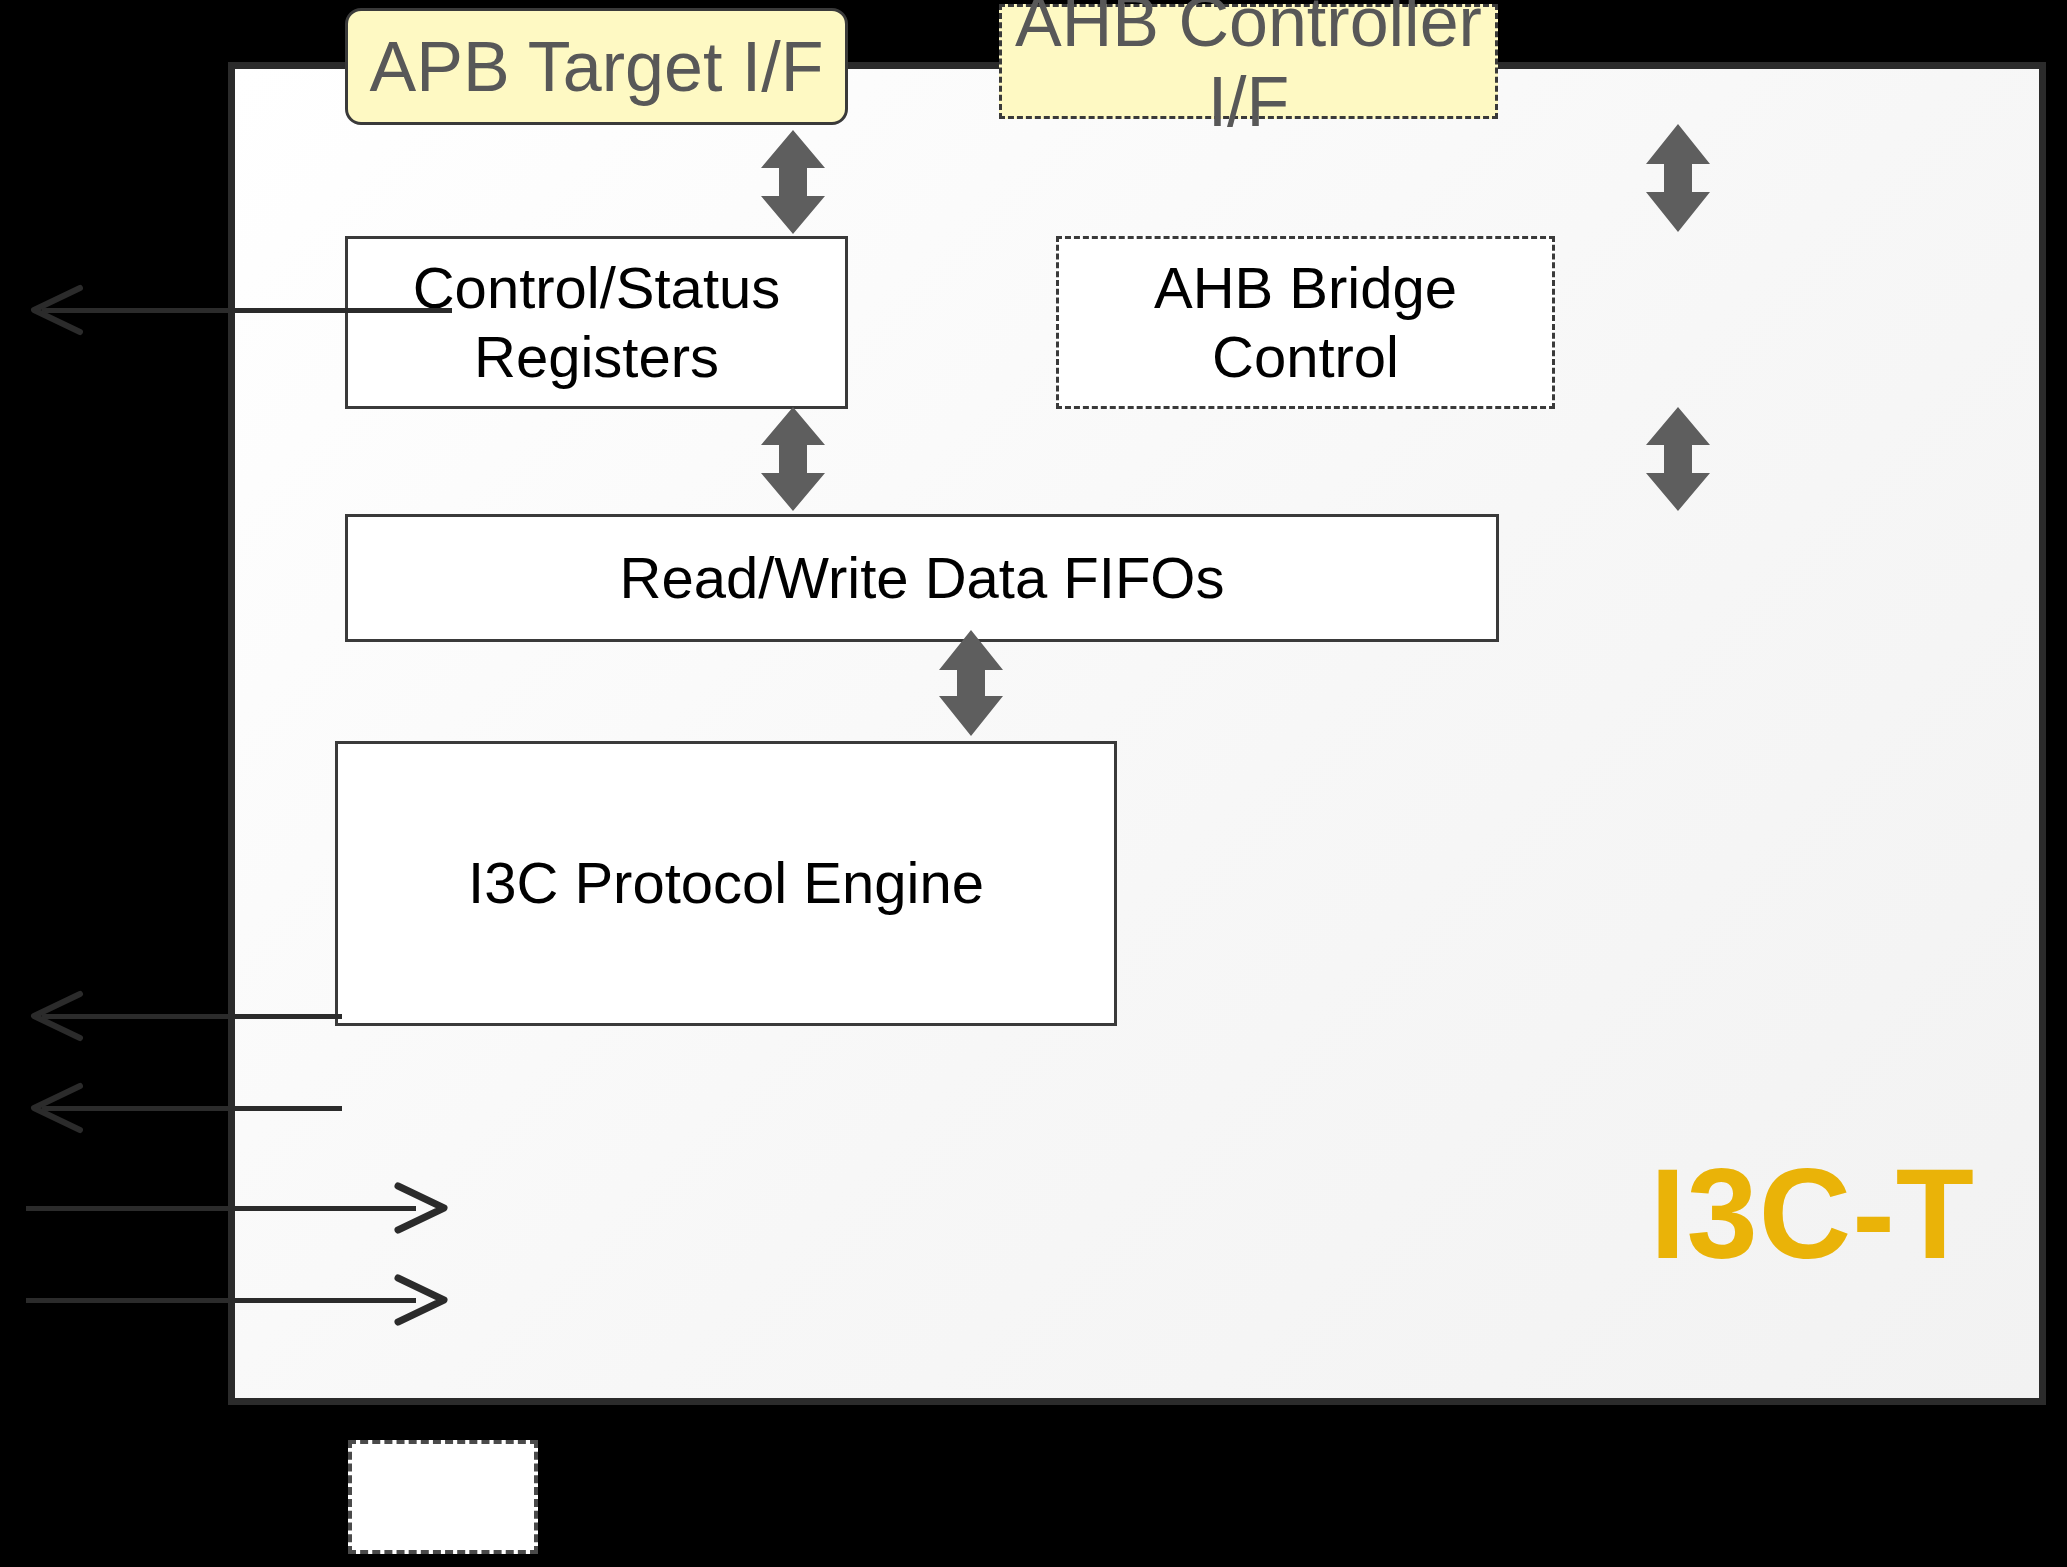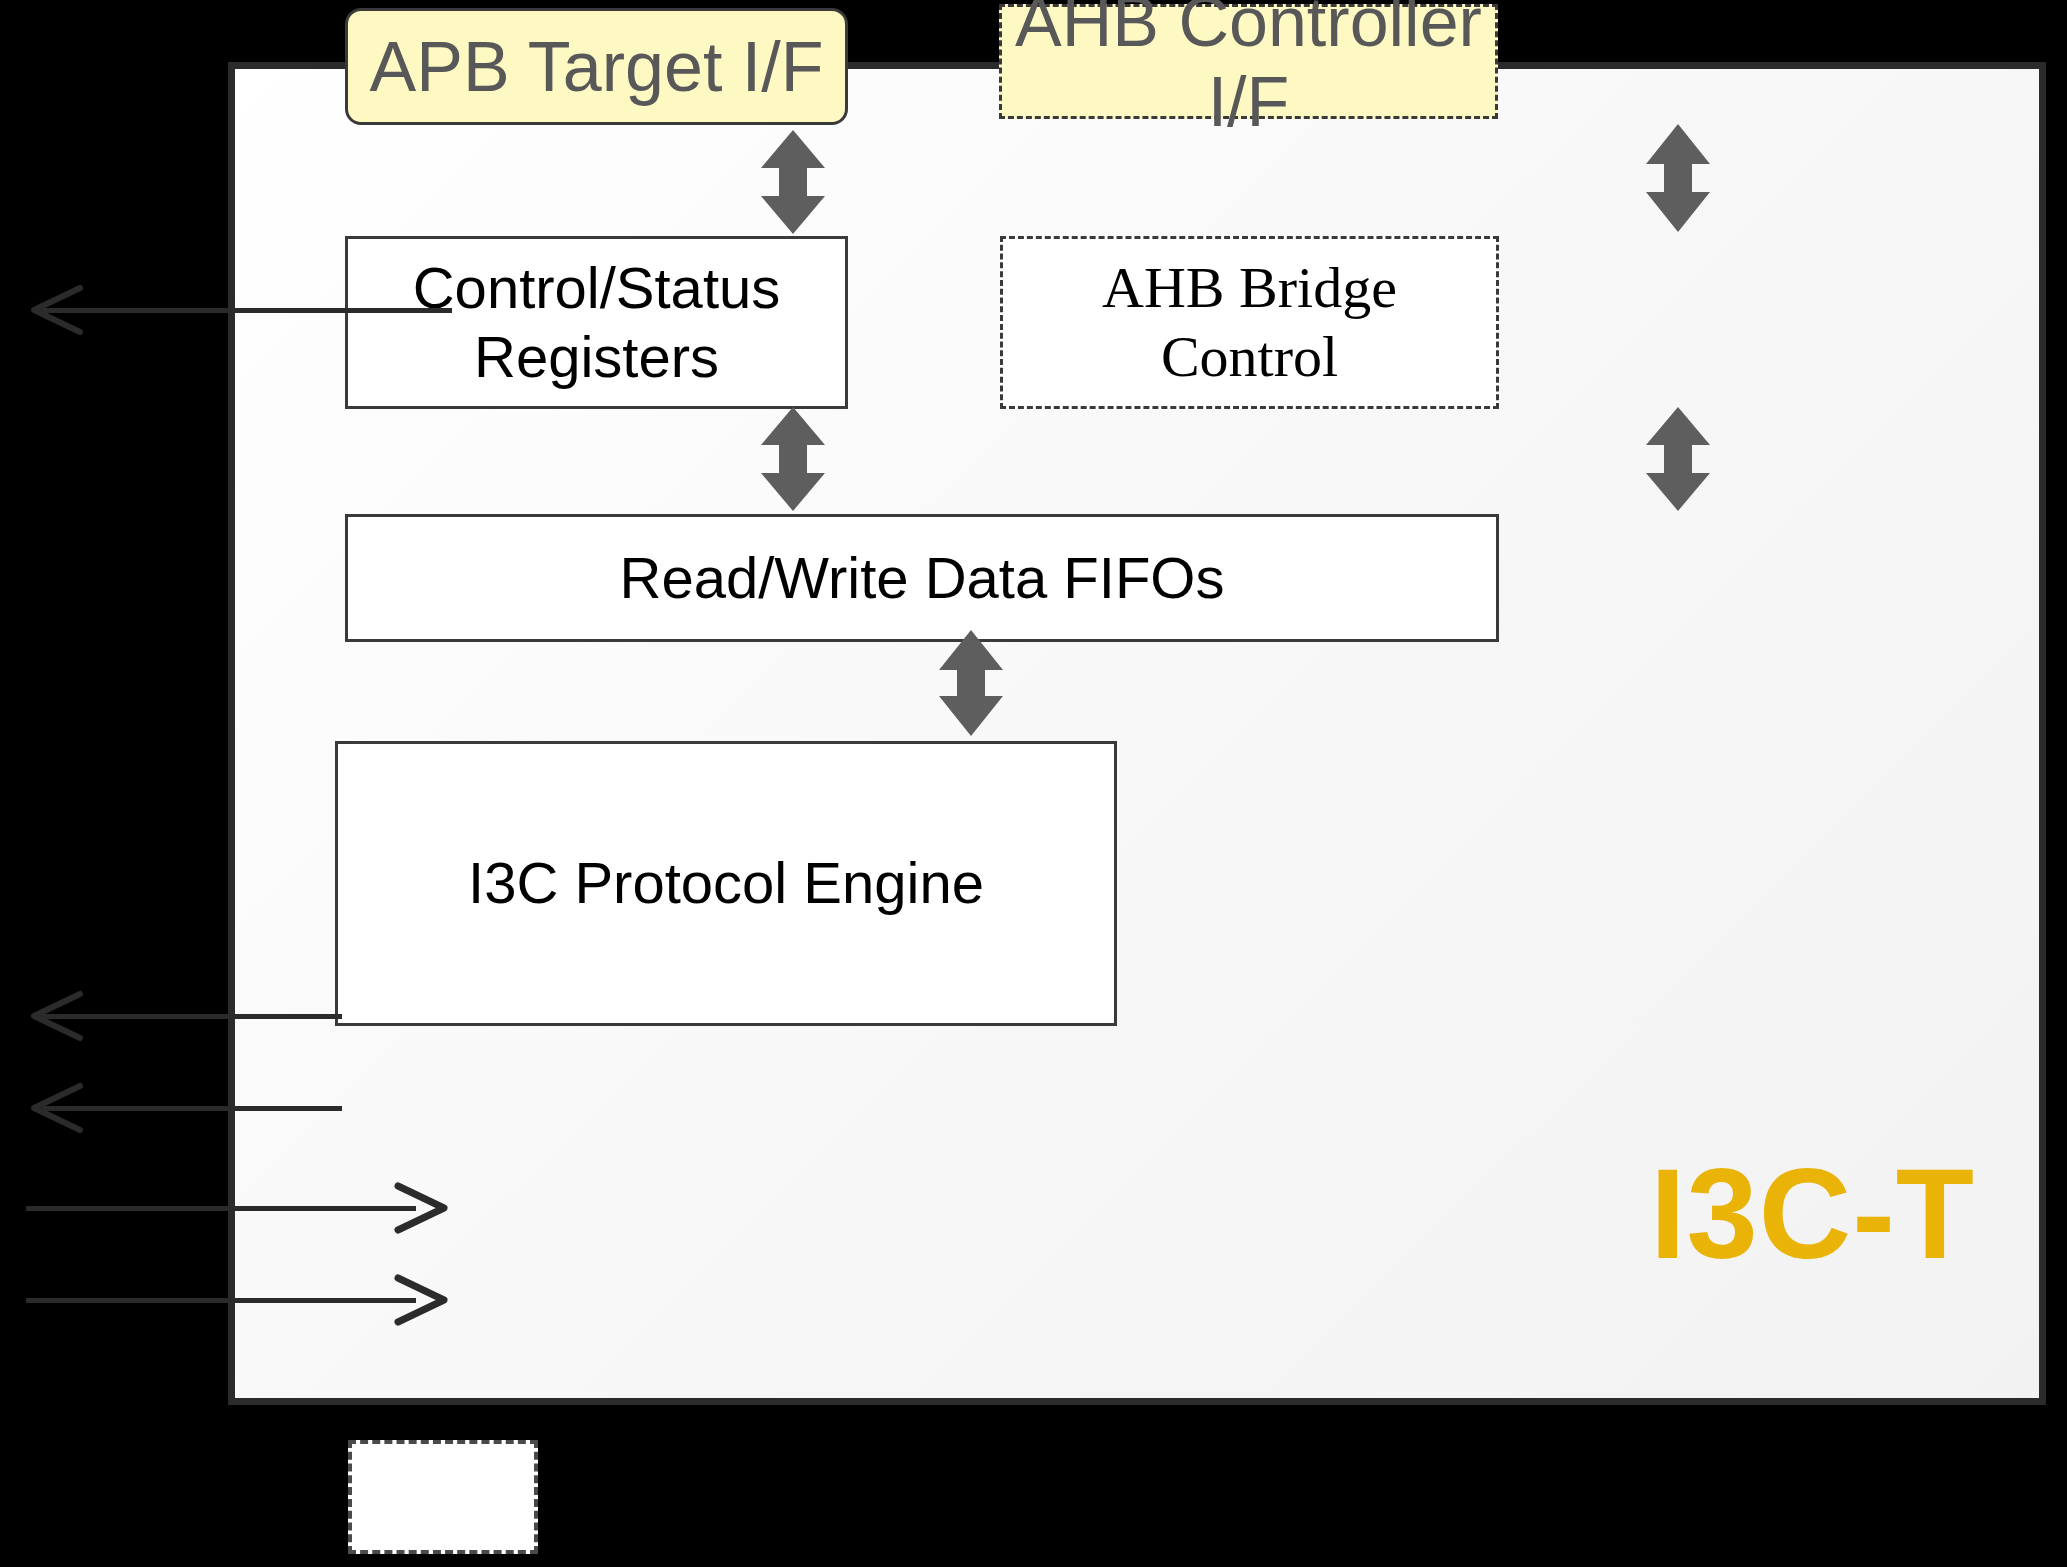--- a/index.html
+++ b/index.html
@@ -69,21 +69,21 @@
     border-radius: 16px;
   }
   .iface.dashed {
     border: 3px dashed #3a3a3a;
   }
 
   
   #apb-iface        { left: 345px;  top: 8px;    width: 503px;  height: 117px; }
   #ahb-iface        { left: 999px;  top: 4px;    width: 499px * 1; width: 499px; height: 115px; }
   #csr-block        { left: 345px;  top: 230px;  width: 503px;  height: 173px; }
-  #ahb-bridge-block { left: 1000px; top: 230px;  width: 499px;  height: 173px; font-family: Liberation Serif, serif; }
+  #ahb-bridge-block { left: 1056px; top: 230px;  width: 499px;  height: 173px; }
   #fifo-block       { left: 345px;  top: 508px;  width: 1154px; height: 128px; }
   #engine-block     { left: 335px;  top: 735px;  width: 782px;  height: 285px; }
 
   
   .dbl-arrow {
     position: absolute;
     z-index: 5;
   }
   .dbl-arrow svg { display: block; }
 

